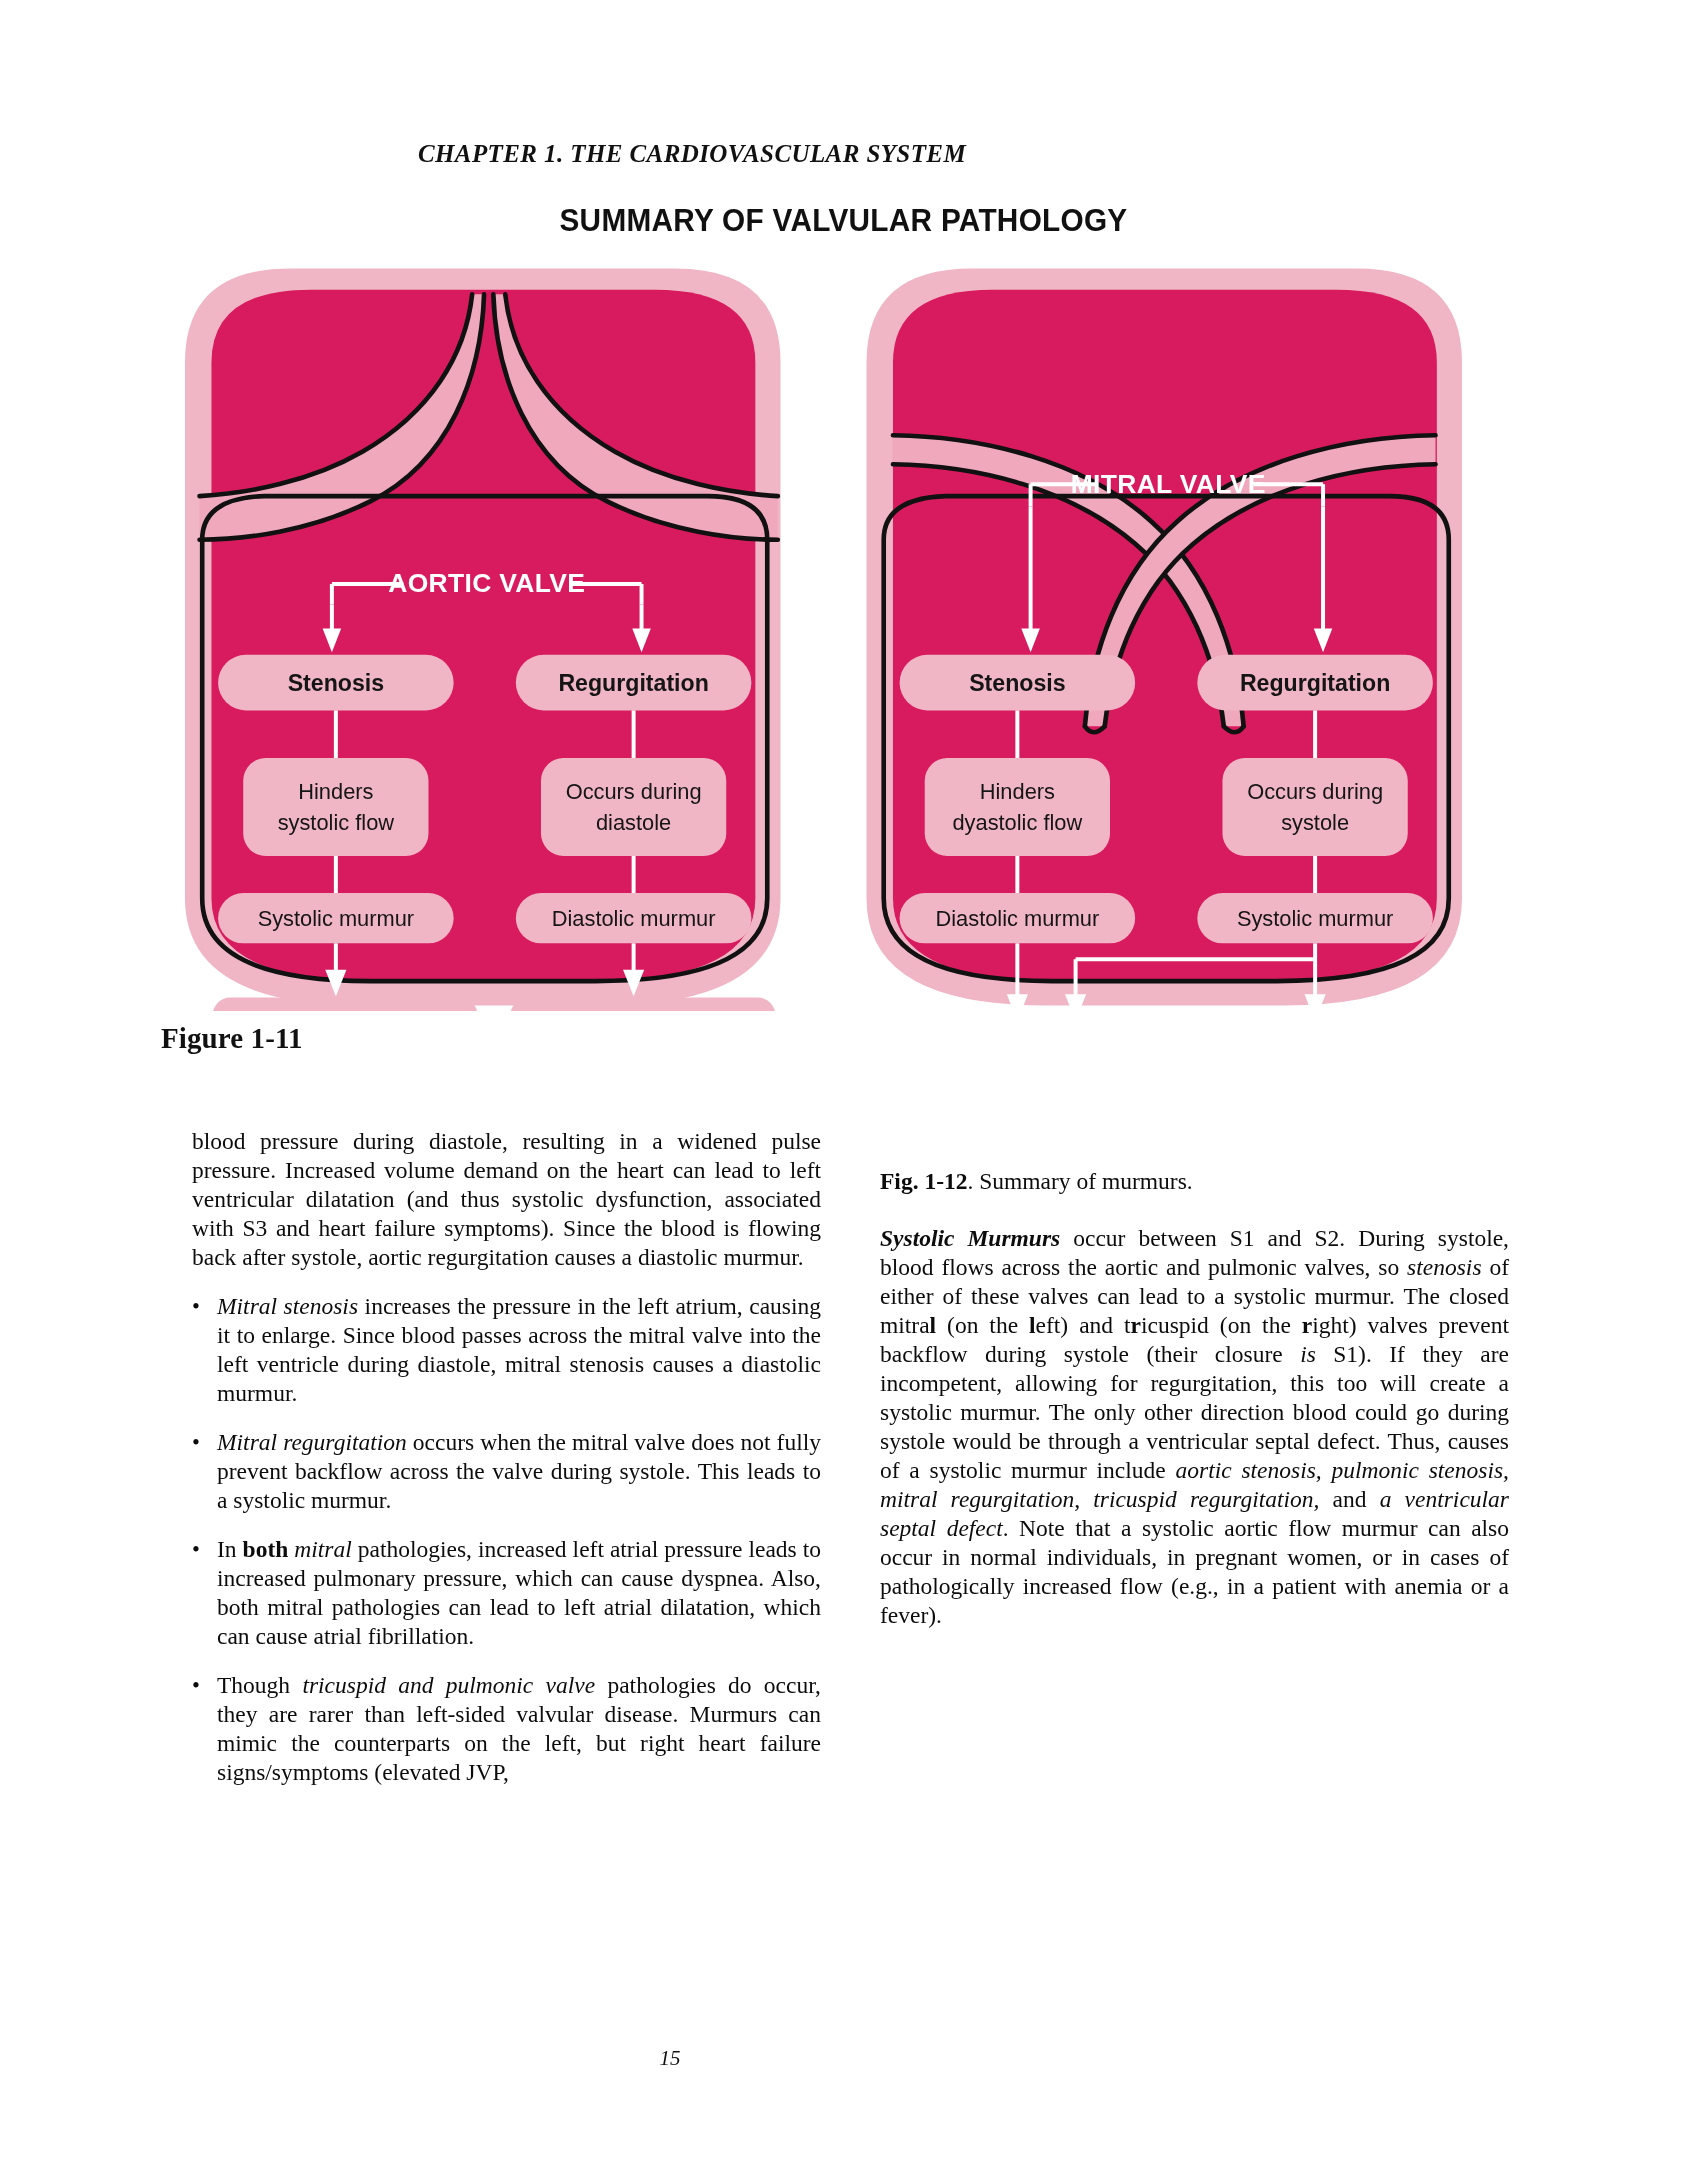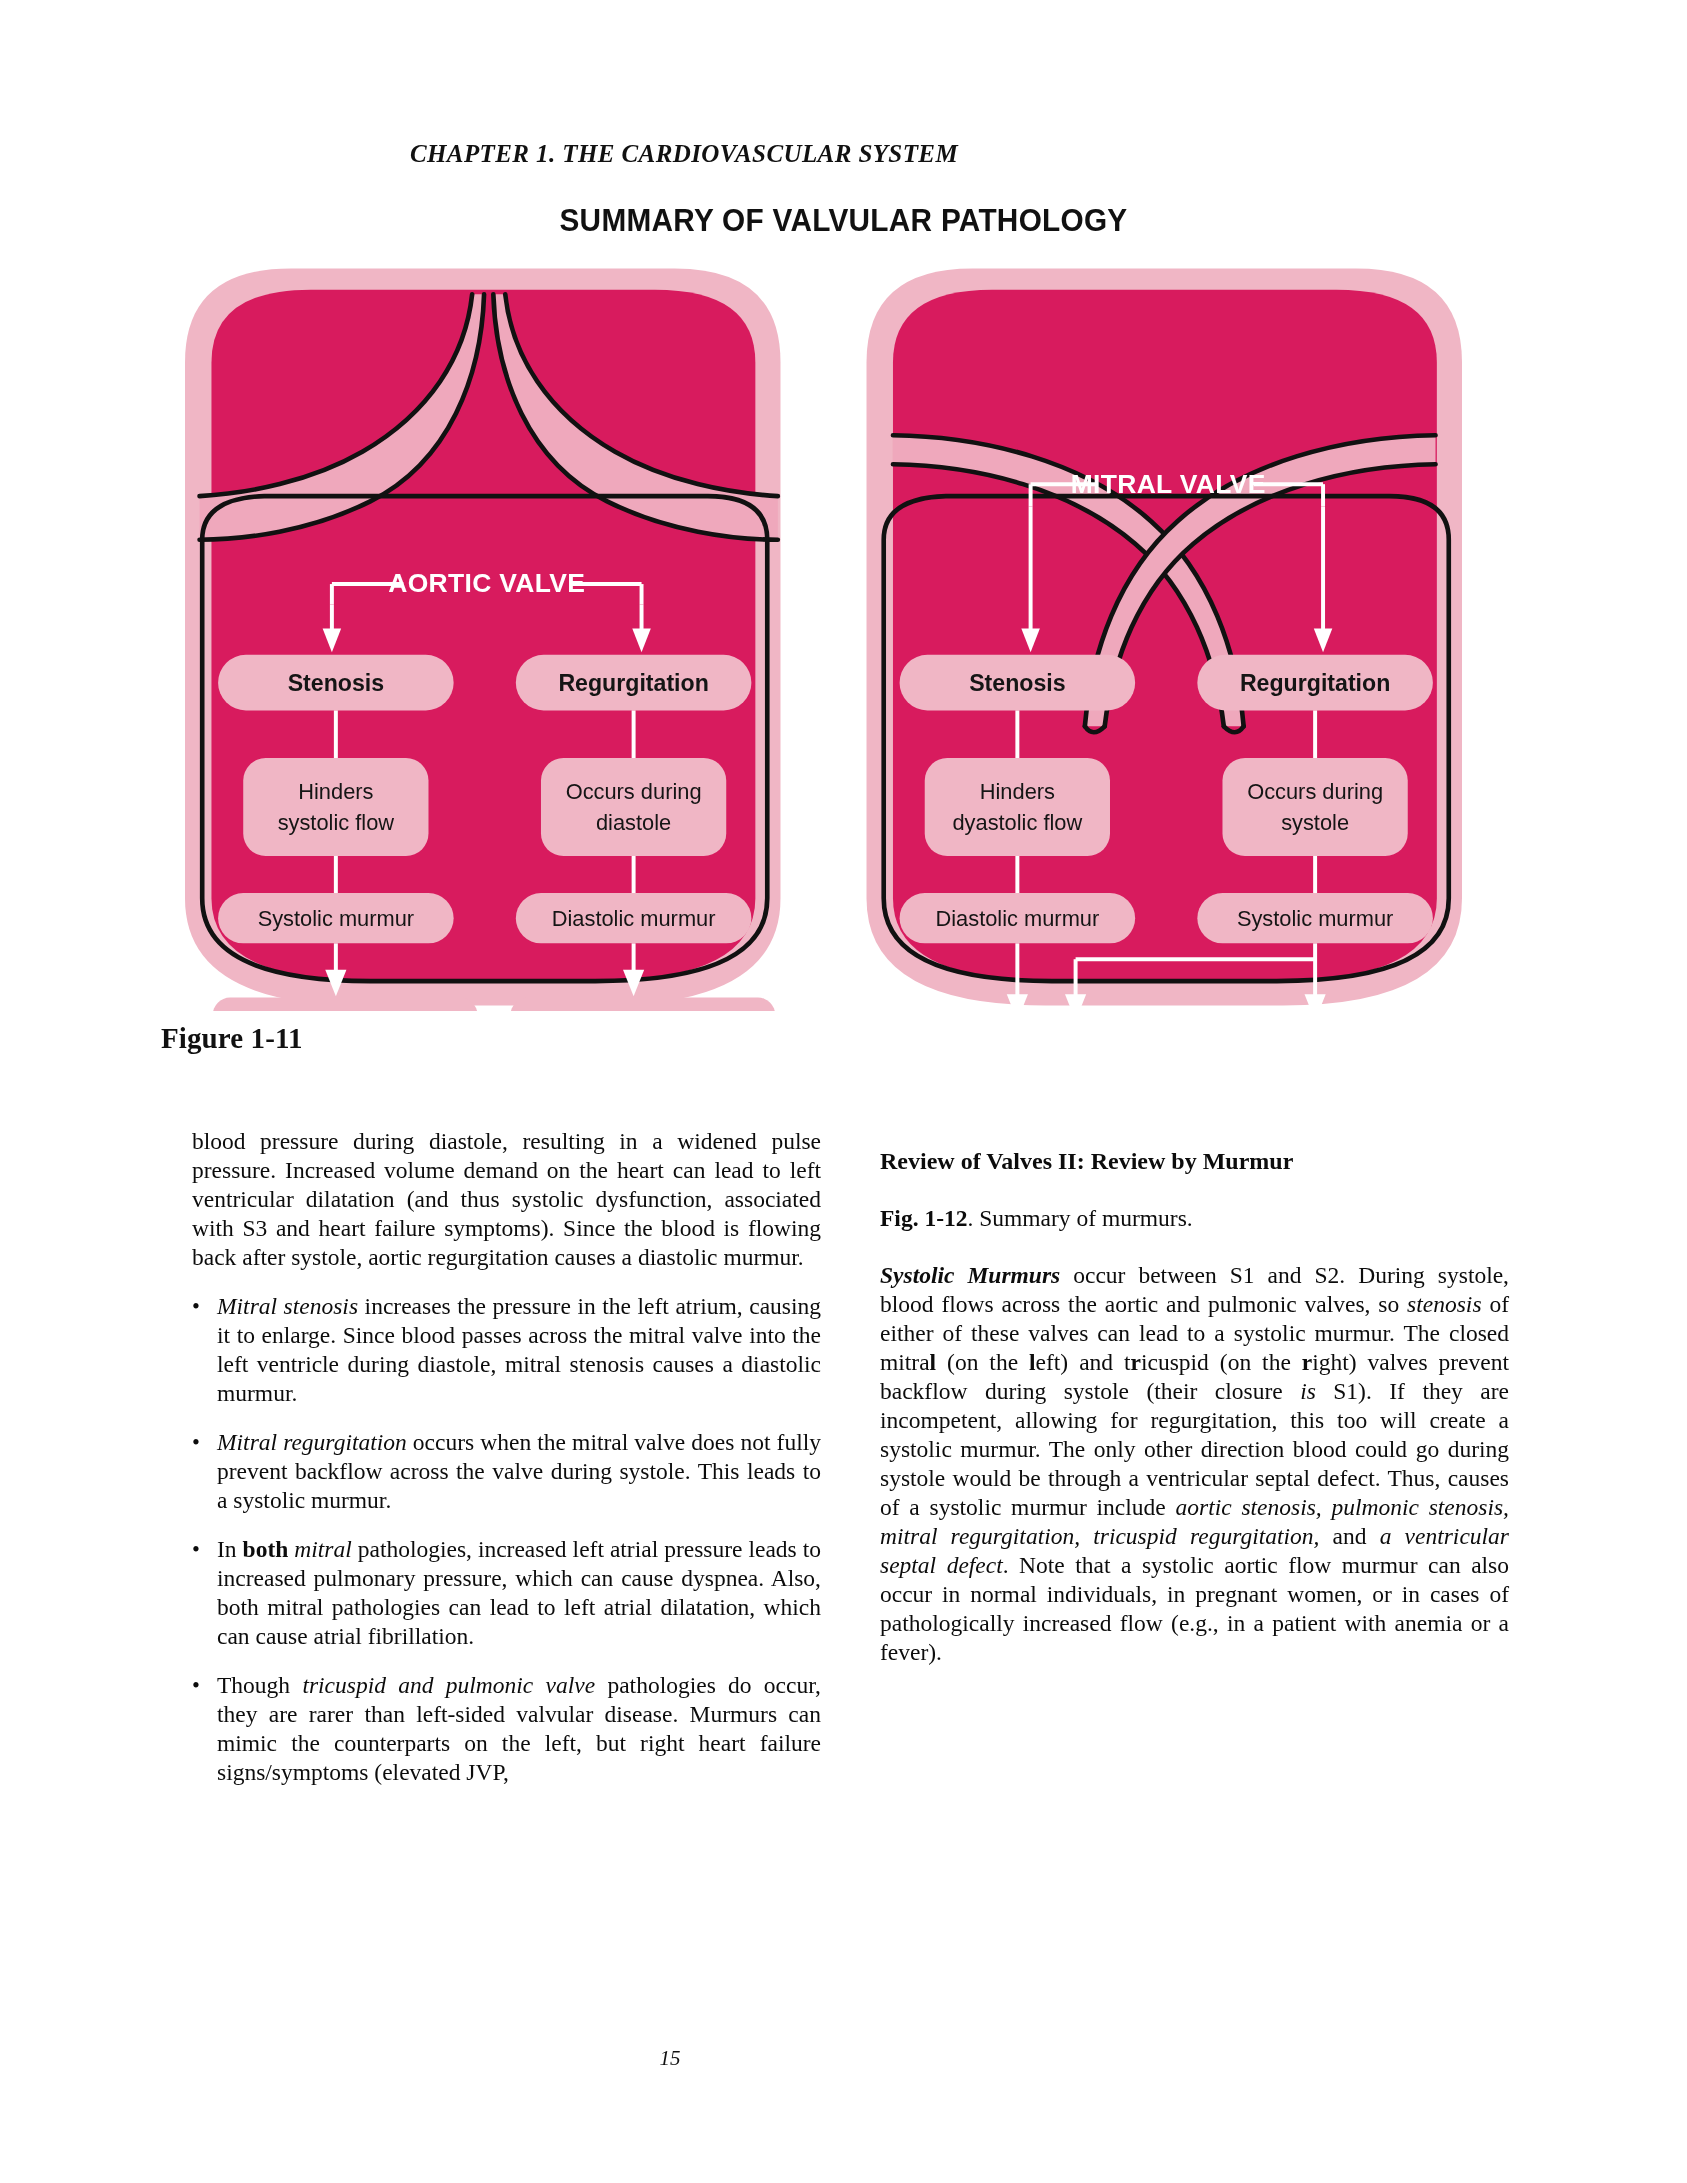--- a/index.html
+++ b/index.html
@@ -7,21 +7,21 @@
     width:1687px;height:2183px;
     background:#ffffff;
     font-family:"Liberation Serif", serif;
     position:relative;
     overflow:hidden;
   }
   .page{position:absolute;inset:0;}
 
   
   .running-head{
-    position:absolute;top:140px;left:8px;width:1352px;
+    position:absolute;top:140px;left:16px;width:1352px;
     text-align:center;
     font-family:"Liberation Serif", serif;
     font-style:italic;font-weight:700;
     font-size:25px;letter-spacing:0.4px;
     color:#111;
   }
 
   
   .fig-title{
     position:absolute;top:202px;left:0;width:1687px;
@@ -287,21 +287,20 @@
     <div class="bullet-row">
       <span class="dot">•</span>
       <span class="btext"><span>Though </span><i>tricuspid and pulmonic valve</i><span> pathologies do occur, they are rarer than left-sided valvular disease. Murmurs can mimic the counterparts on the left, but right heart failure signs/symptoms (elevated JVP,</span></span>
     </div>
   </div>
 
   <div class="col col-right">
 
     <div class="spacer-md"></div>
 
-    <p class="head-sub">Review of Valves II: Review by Murmur</p>
 
     <div class="spacer-md"></div>
 
     <p class="para"><b>Fig. 1-12</b><span>. Summary of murmurs.</span></p>
 
     <div class="spacer-md"></div>
 
     <p class="para"><span class="bi">Systolic Murmurs</span><span> occur between S1 and S2. During systole, blood flows across the aortic and pulmonic valves, so </span><i>stenosis</i><span> of either of these valves can lead to a systolic murmur. The closed mitra</span><b>l</b><span> (on the </span><b>l</b><span>eft) and t</span><b>r</b><span>icuspid (on the </span><b>r</b><span>ight) valves prevent backflow during systole (their closure </span><i>is</i><span> S1). If they are incompetent, allowing for regurgitation, this too will create a systolic murmur. The only other direction blood could go during systole would be through a ventricular septal defect. Thus, causes of a systolic murmur include </span><i>aortic stenosis, pulmonic stenosis, mitral regurgitation, tricuspid regurgitation,</i><span> and </span><i>a ventricular septal defect</i><span>. Note that a systolic aortic flow murmur can also occur in normal individuals, in pregnant women, or in cases of pathologically increased flow (e.g., in a patient with anemia or a fever).</span></p>
 
     <div class="spacer-md"></div>

